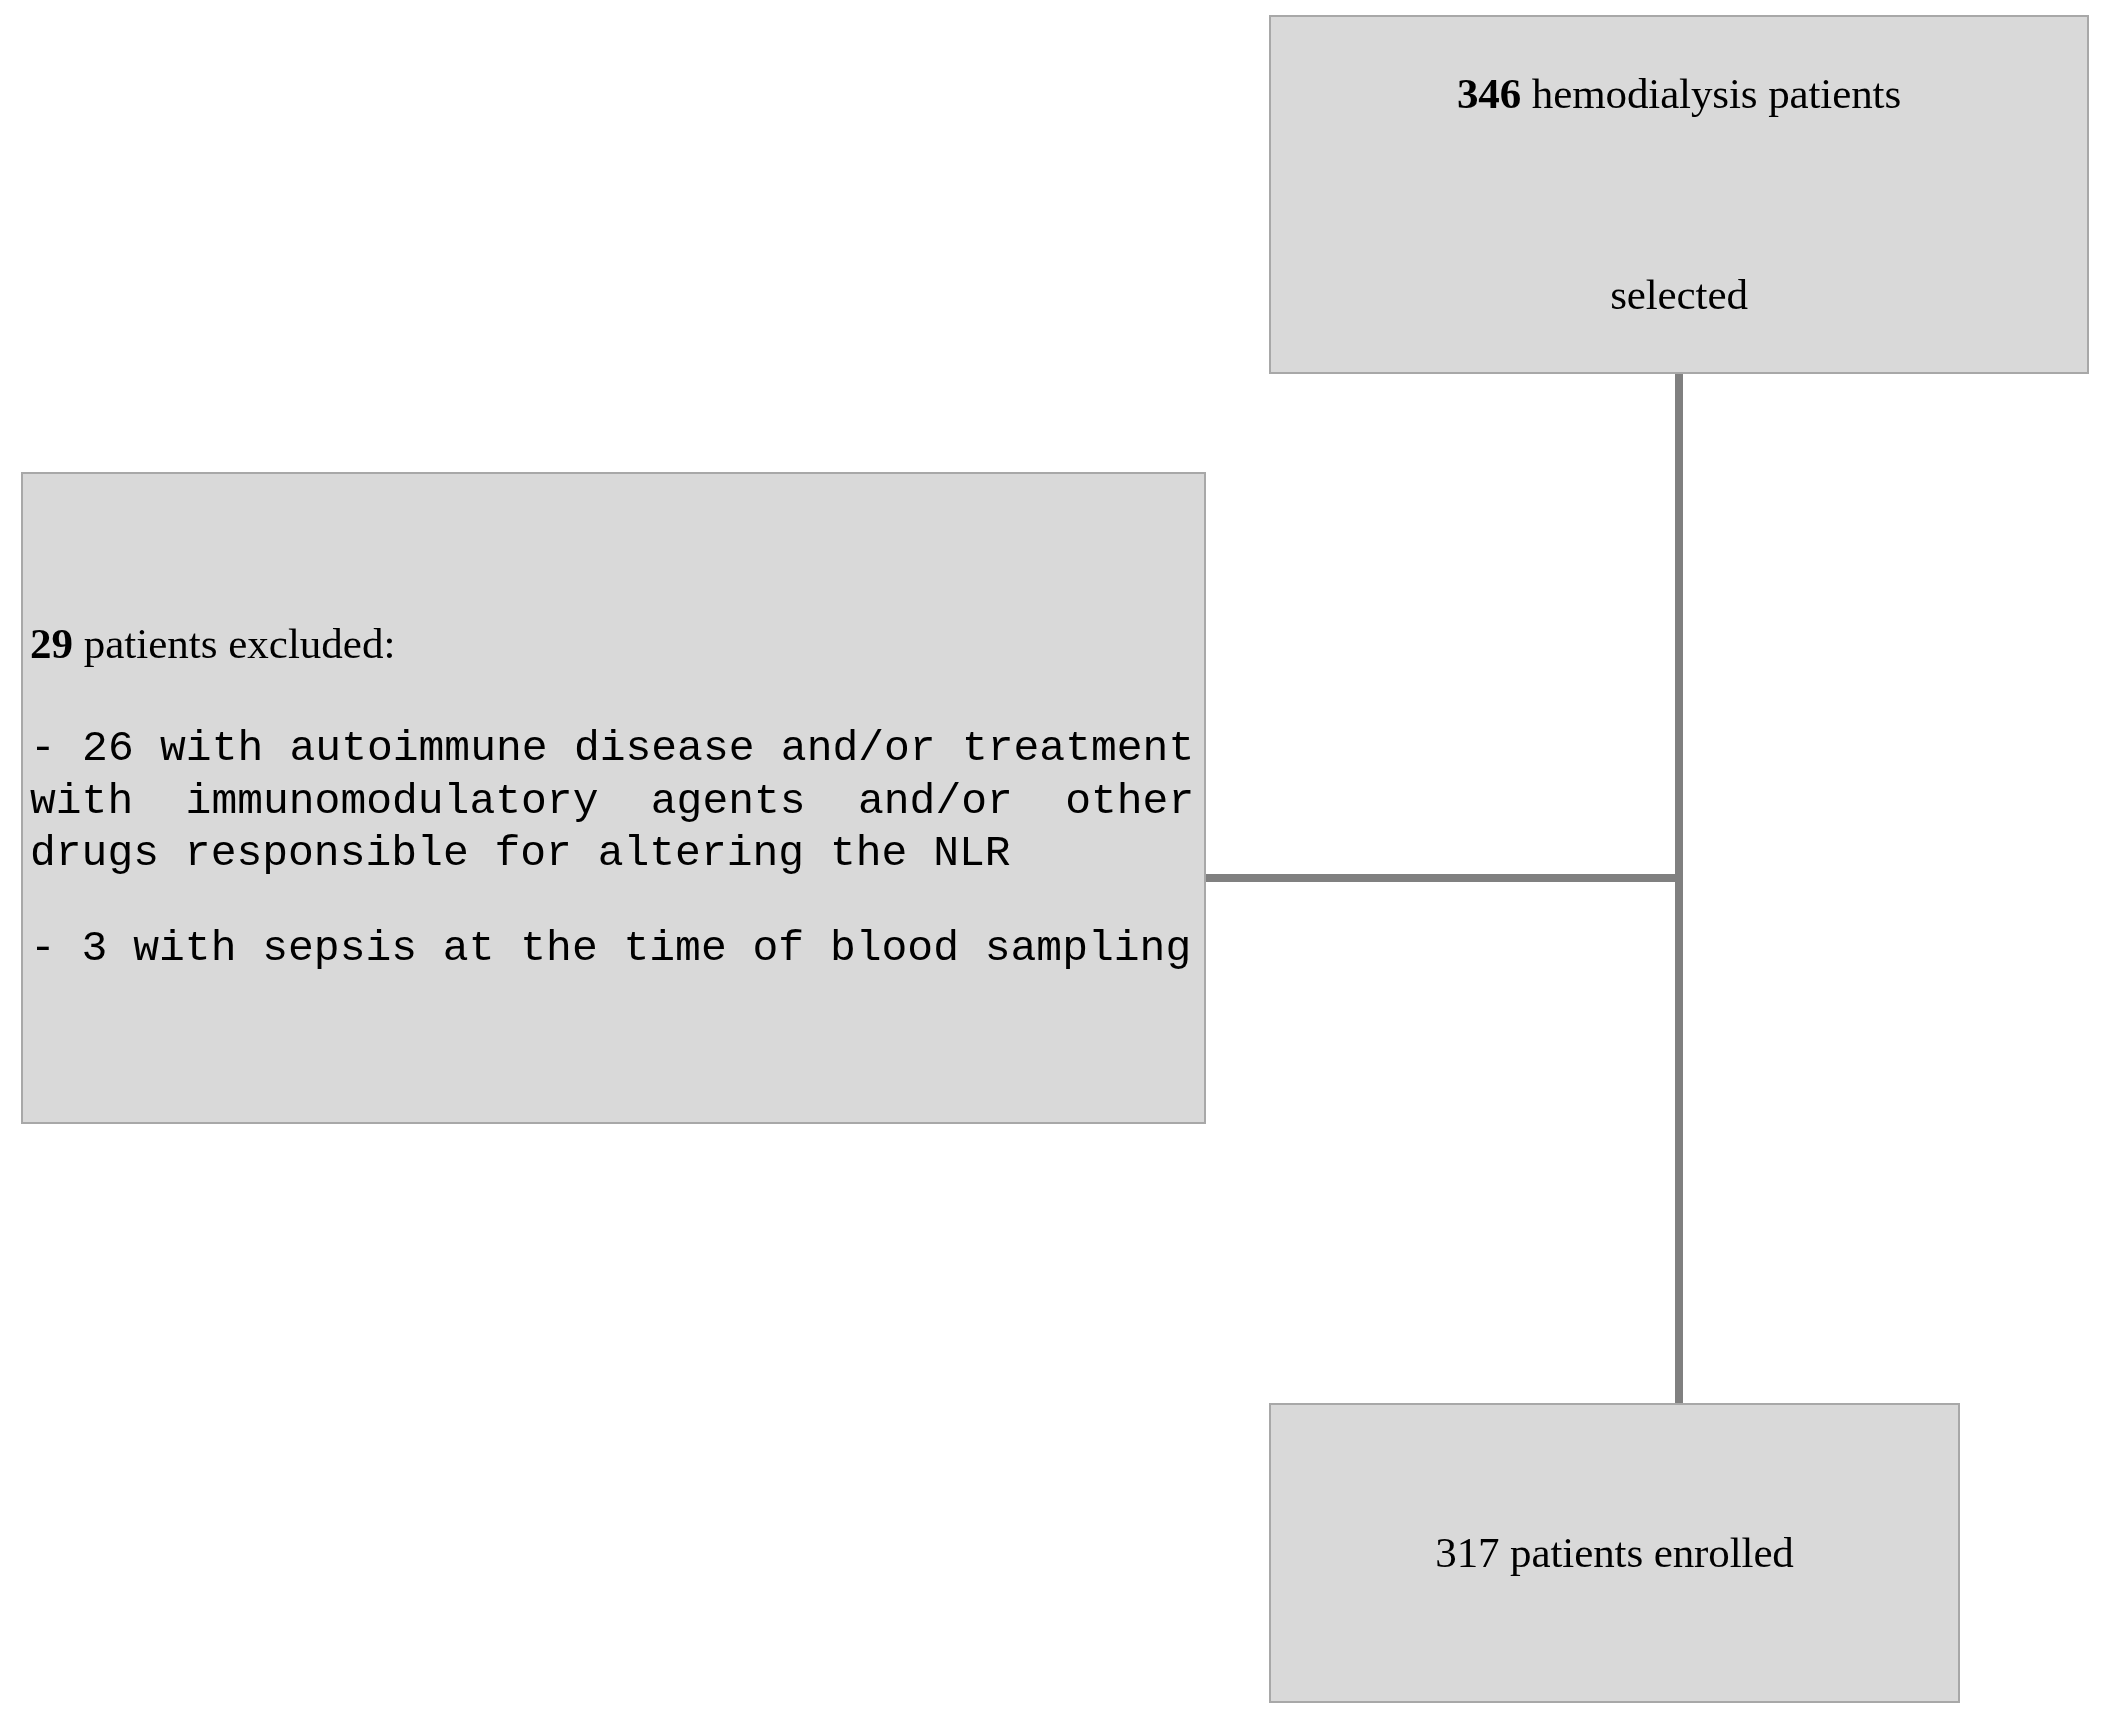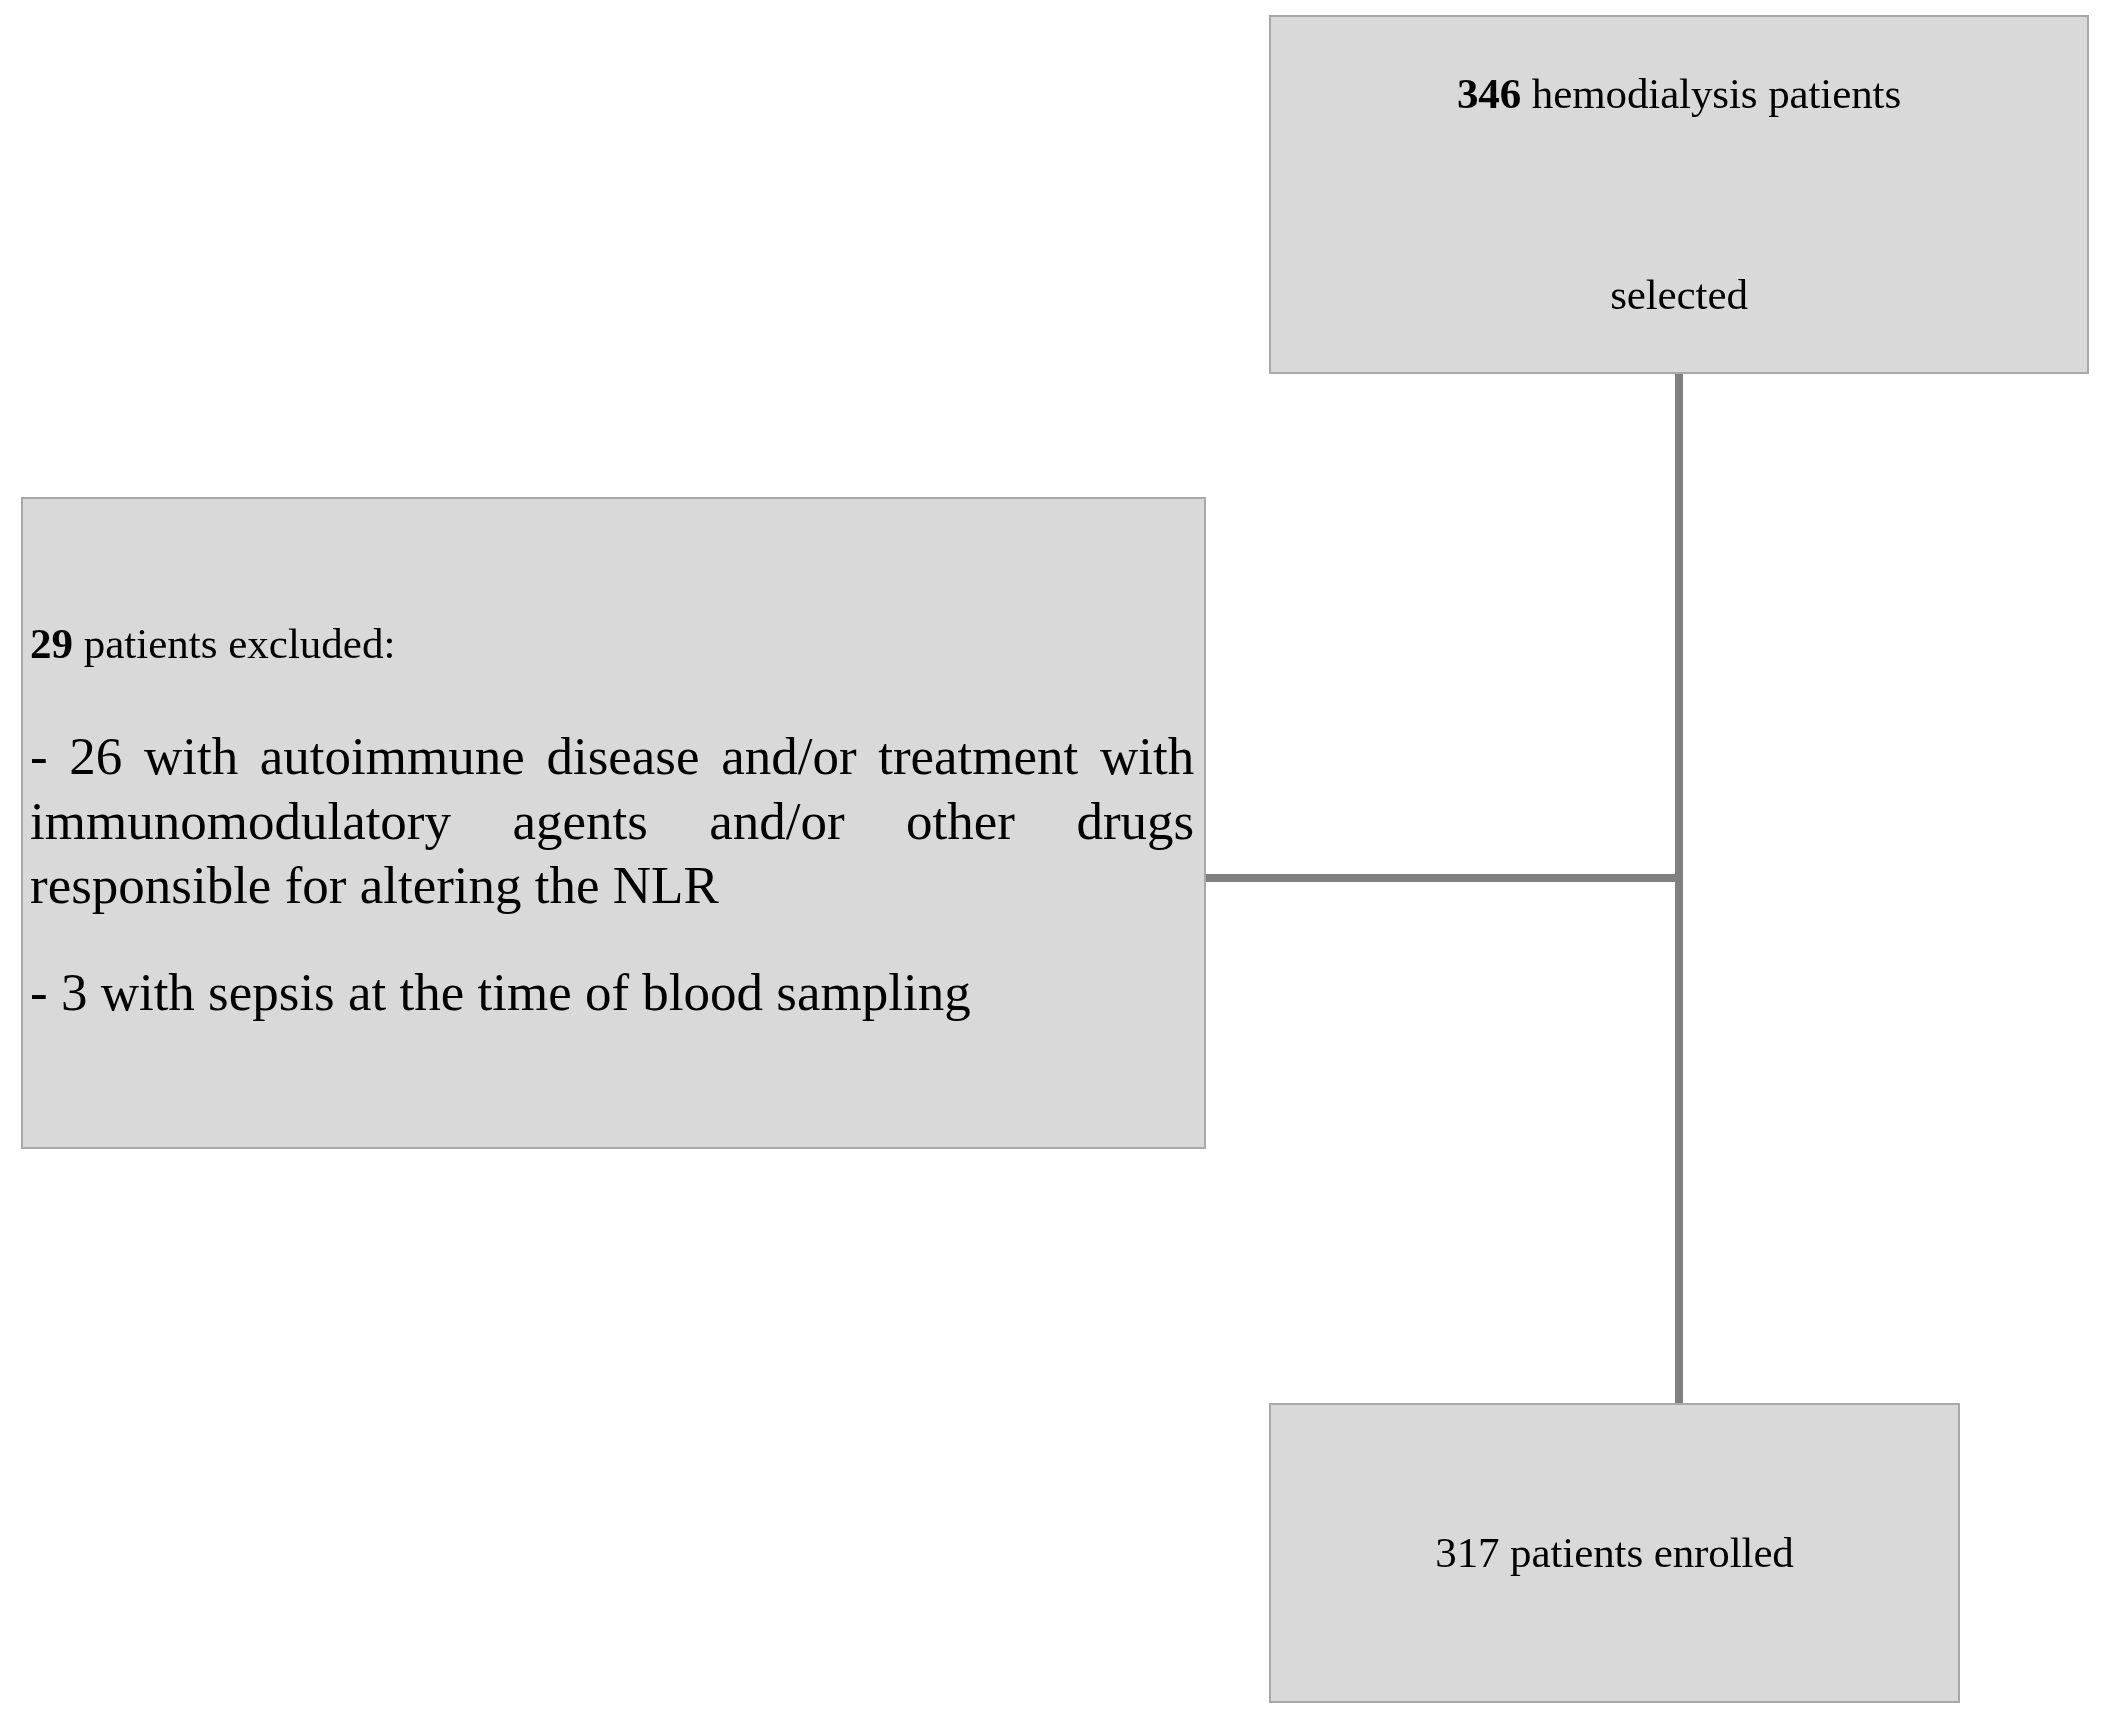--- a/index.html
+++ b/index.html
@@ -42,21 +42,21 @@
   .box-bottom {
     left: 1269px;
     top: 1403px;
     width: 691px;
     height: 300px;
     align-items: center;
     text-align: center;
   }
   .box-excluded {
     left: 21px;
-    top: 497px;
+    top: 472px;
     width: 1185px;
     height: 652px;
     align-items: stretch;
     justify-content: center;
     padding: 0 9.8px 0 7px;
   }
 
   
   .line {
     font-size: 43px;
@@ -71,25 +71,26 @@
     font-weight: bold;
   }
 
   .ex-heading {
     font-size: 43px;
     line-height: 1.06;
     margin-bottom: 57px;
     white-space: nowrap;
   }
   .ex-para {
-    font-size: 53px;
+    font-size: 43px;
     line-height: 1.22;
     text-align: justify;
     text-align-last: left;
     margin-bottom: 42px;
+    font-family: Liberation Mono, monospace;
   }
   .ex-para:last-child {
     margin-bottom: 0;
   }
   .jline-full {
     text-align: justify;
     text-align-last: justify;
     white-space: normal;
   }
   .jline-last {

